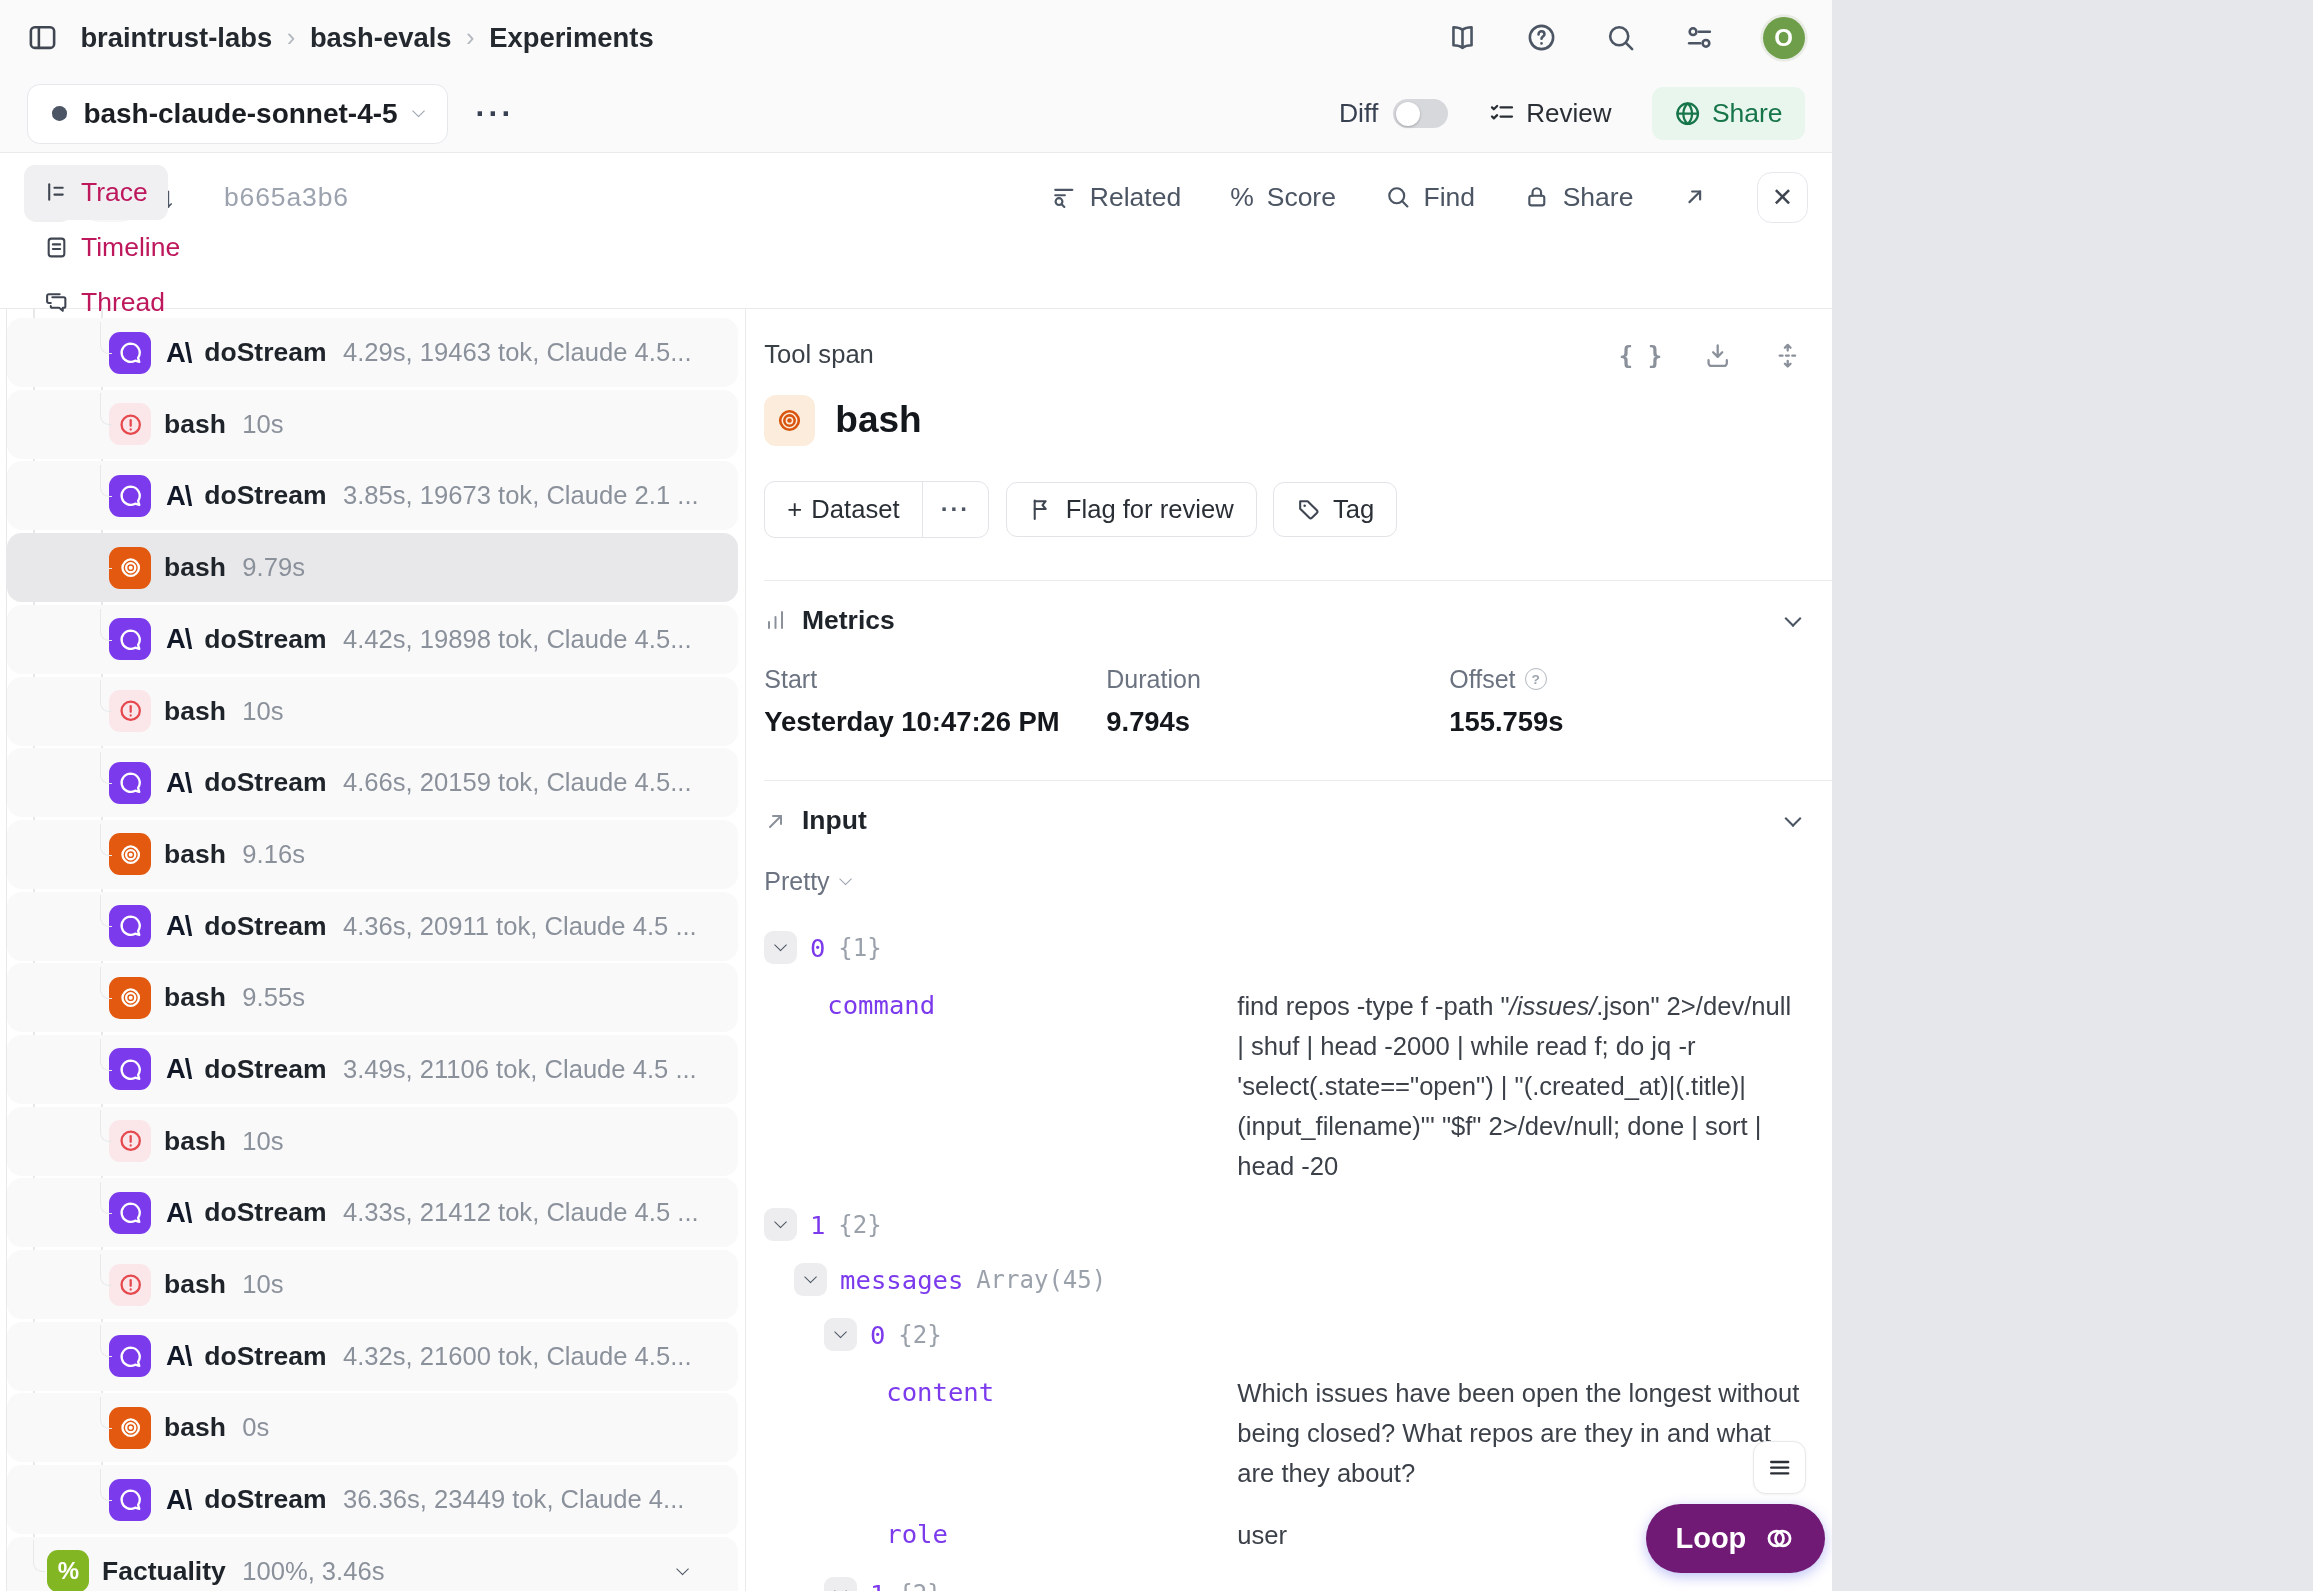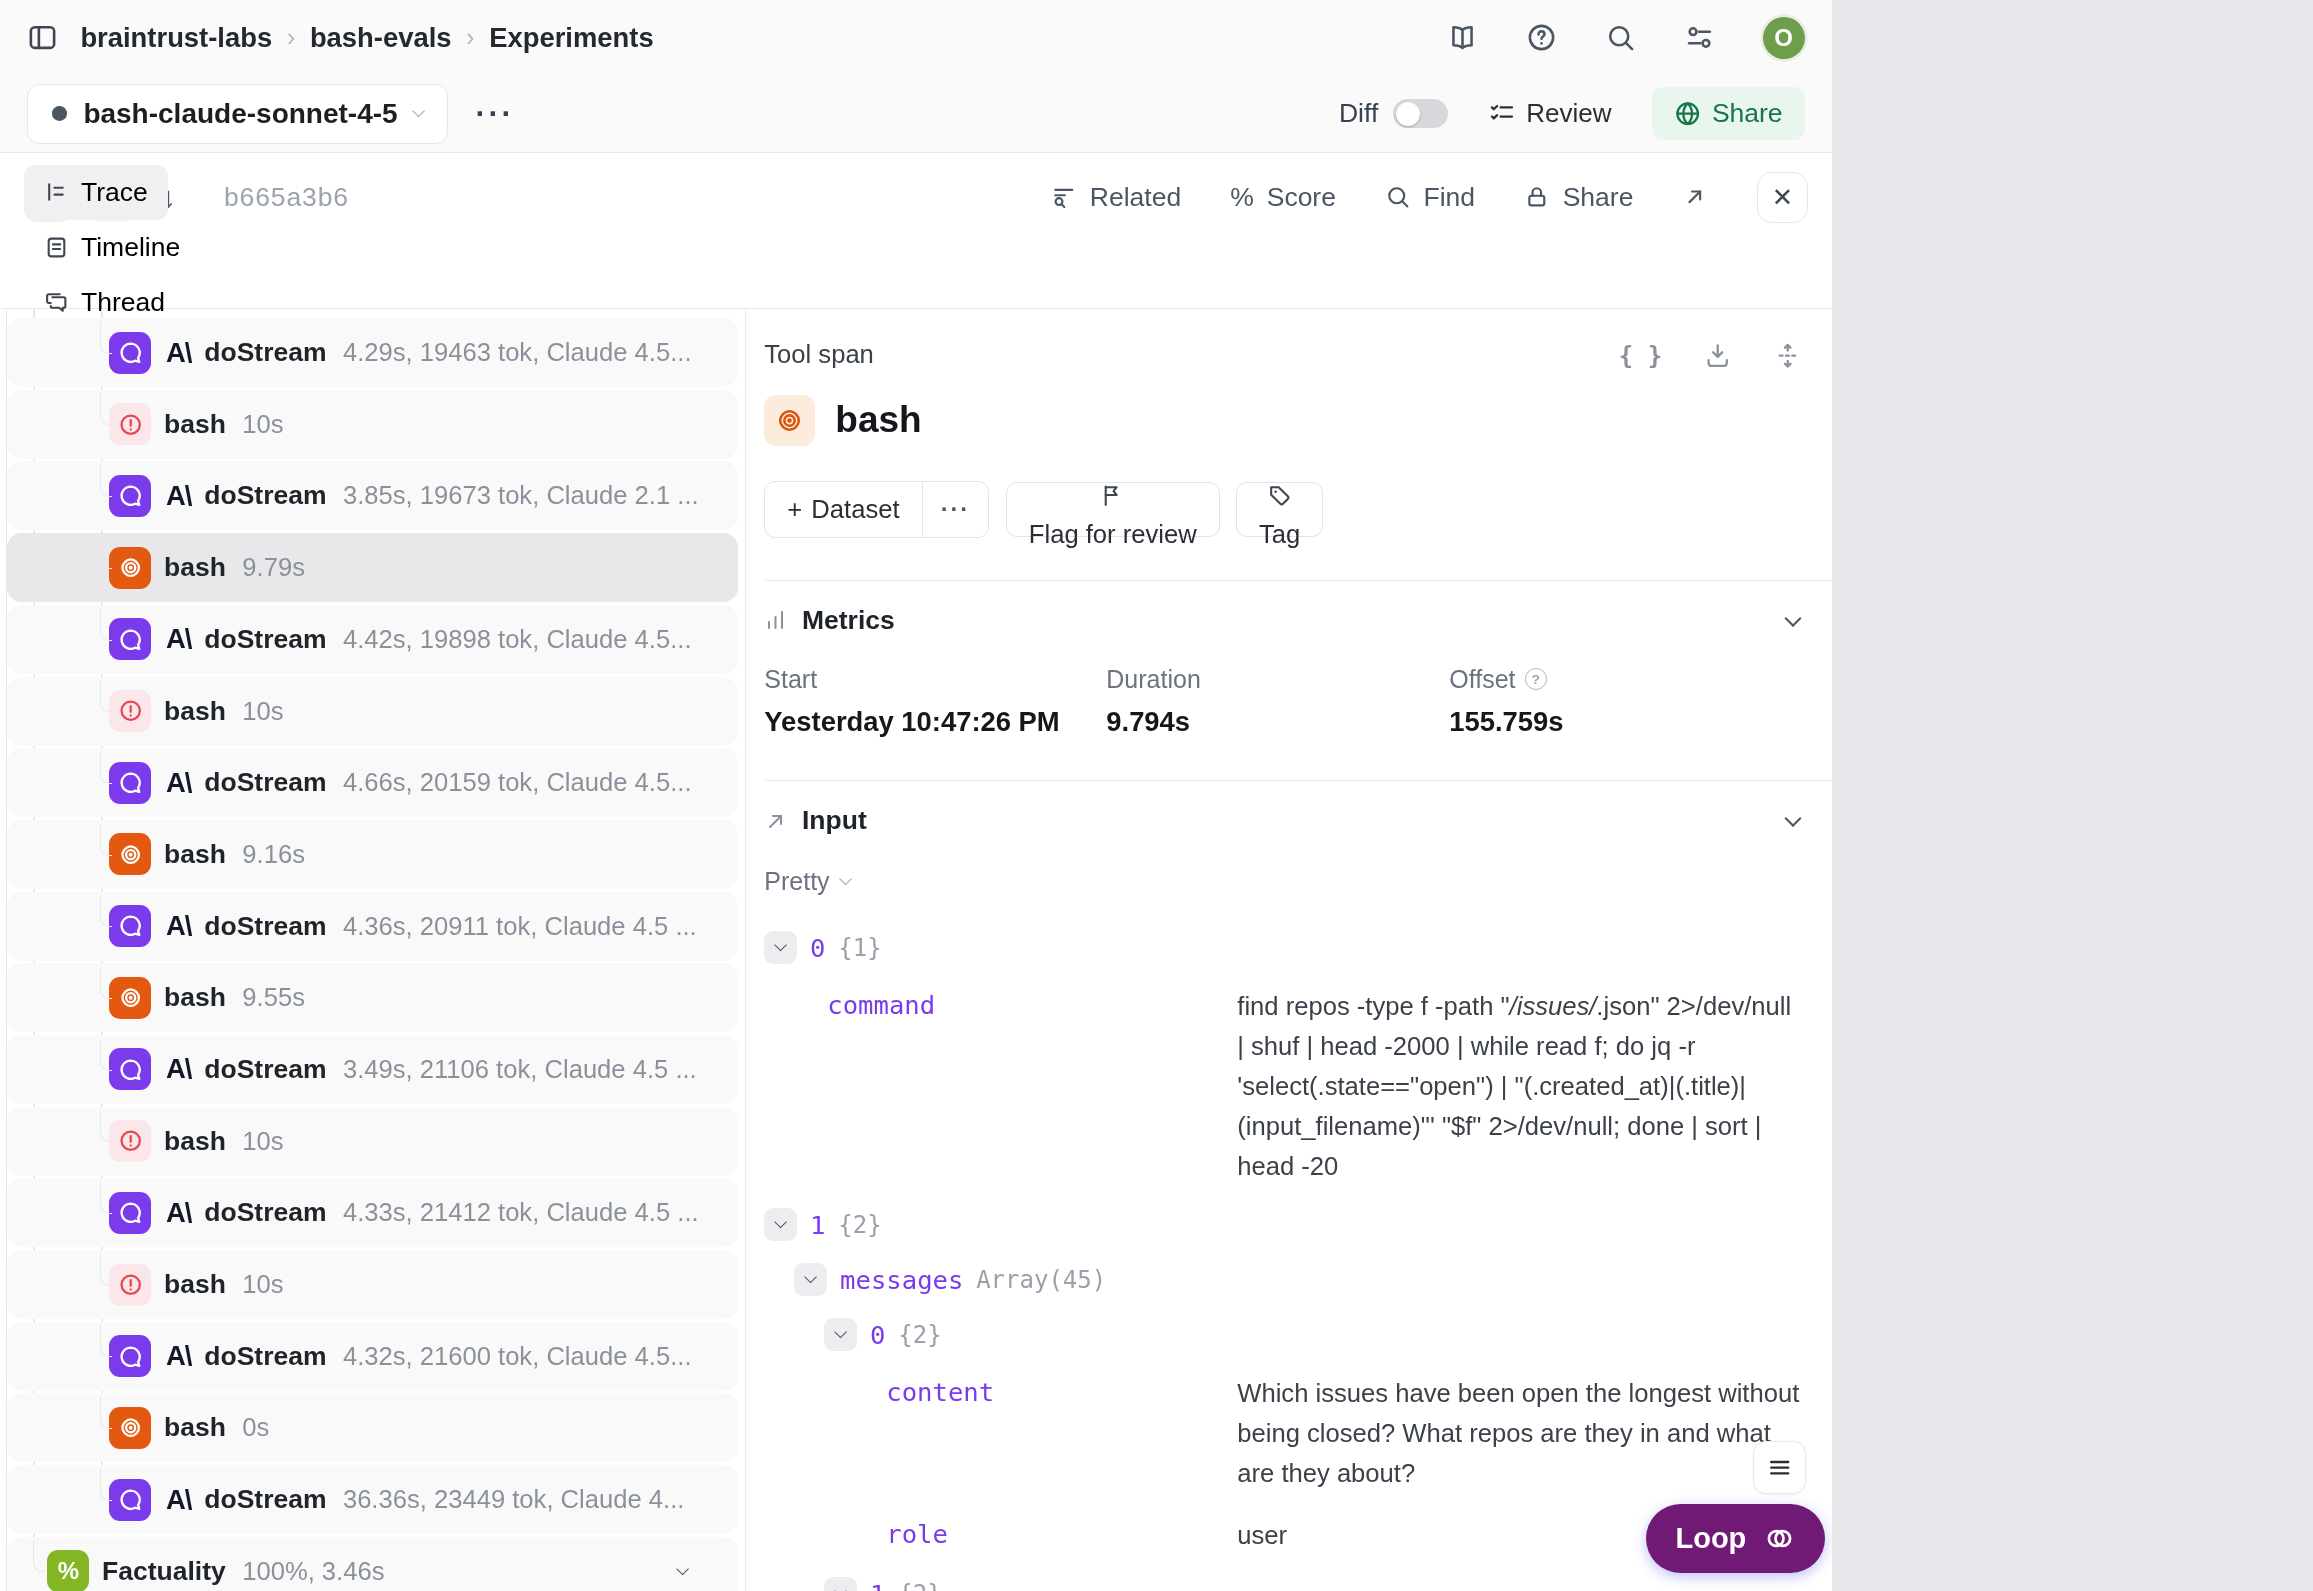--- a/index.html
+++ b/index.html
@@ -45,21 +45,21 @@
   .sq-btn.down{color:#4b5563; margin-left:9.1px;}
   .arrow-glyph{font-size:29px; line-height:1;}
   .span-id{margin-left:31px; font-size:26.5px; color:#9ca3af; letter-spacing:0.9px;}
   .toolbar-right{margin-left:auto; display:flex; align-items:center; gap:49px;}
   .tool-link{display:flex; align-items:center; gap:13px; font-size:26.5px; color:#4b5563; background:none; border:none; cursor:pointer;}
   .pct{font-size:26.5px; font-weight:500;}
   .close-btn{width:51px; height:51px; border:0.9px solid #e5e7eb; border-radius:14.6px; background:#fff; color:#3f4651;
     font-size:25.6px; display:flex; align-items:center; justify-content:center; cursor:pointer;}
 
   .tabs{height:68px; display:flex; align-items:center; gap:12.8px; padding:0 24px; border-bottom:0.9px solid #e9eaec;}
-  .tab{display:flex; align-items:center; gap:12px; font-size:26.5px; font-weight:500; color:#000000;
+  .tab{display:flex; align-items:center; gap:12px; font-size:26.5px; font-weight:500; color:#be185d;
     height:55px; padding:0 20px; border-radius:11px; background:none; border:none; cursor:pointer;}
   .tab.active{background:#f0f0f2;}
   .tab svg{color:#3f4651;}
 
   .body{display:flex; height:1284px;}
 
   
   .list{width:746px; flex:none; border-right:0.9px solid #e9eaec; position:relative; overflow:hidden; padding-top:9.1px;}
   .gl{position:absolute; width:1.8px; background:#e7e8ea;}
   .gl1{left:5.5px; top:0; bottom:0;}
@@ -97,21 +97,21 @@
     display:flex; align-items:center; justify-content:center;}
   .title-icon svg{width:31px; height:31px;}
   .span-title{font-size:37px; font-weight:700; color:#14171c;}
   .actions{margin-top:35px; display:flex; align-items:center; gap:16.4px;}
   .split{display:flex; align-items:stretch; border:0.9px solid #e3e4e8; border-radius:11px; background:#fff; overflow:hidden;}
   .split .seg{display:flex; align-items:center; gap:9.1px; height:55px; padding:0 22px; font-size:25.6px; font-weight:500;
     color:#2a2f36; background:none; border:none; cursor:pointer;}
   .split .divider{width:0.9px; background:#e3e4e8;}
   .split .seg.more{padding:0 18.3px; color:#4b5563; font-size:24px; letter-spacing:1.8px; font-weight:700;}
   .act-btn{display:flex; align-items:center; gap:12px; height:55px; padding:0 22px; font-size:25.6px; font-weight:500;
-    color:#2a2f36; background:#fff; border:0.9px solid #e3e4e8; border-radius:11px; cursor:pointer;flex-direction:column;}
+    color:#2a2f36; background:#fff; border:0.9px solid #e3e4e8; border-radius:11px; cursor:pointer;}
   .act-btn svg{color:#3f4651;}
 
   .section{margin-top:42px; border-top:0.9px solid #ebecee; padding-top:24px; position:relative;}
   .sec-head{display:flex; align-items:center; gap:13.7px; font-size:26.5px; font-weight:700; color:#1f242b;}
   .sec-head svg, .sec-head .arrow{color:#8b919b;}
   .sec-chev{position:absolute; right:33px; top:33px; color:#4b5563;}
   .chev{display:inline-block; width:12px; height:12px; border-right:2.3px solid currentColor; border-bottom:2.3px solid currentColor;
     transform:rotate(45deg) translate(-1.8px,-1.8px);}
   .chev.sm{width:9.1px; height:9.1px; border-width:1.8px;}
 

